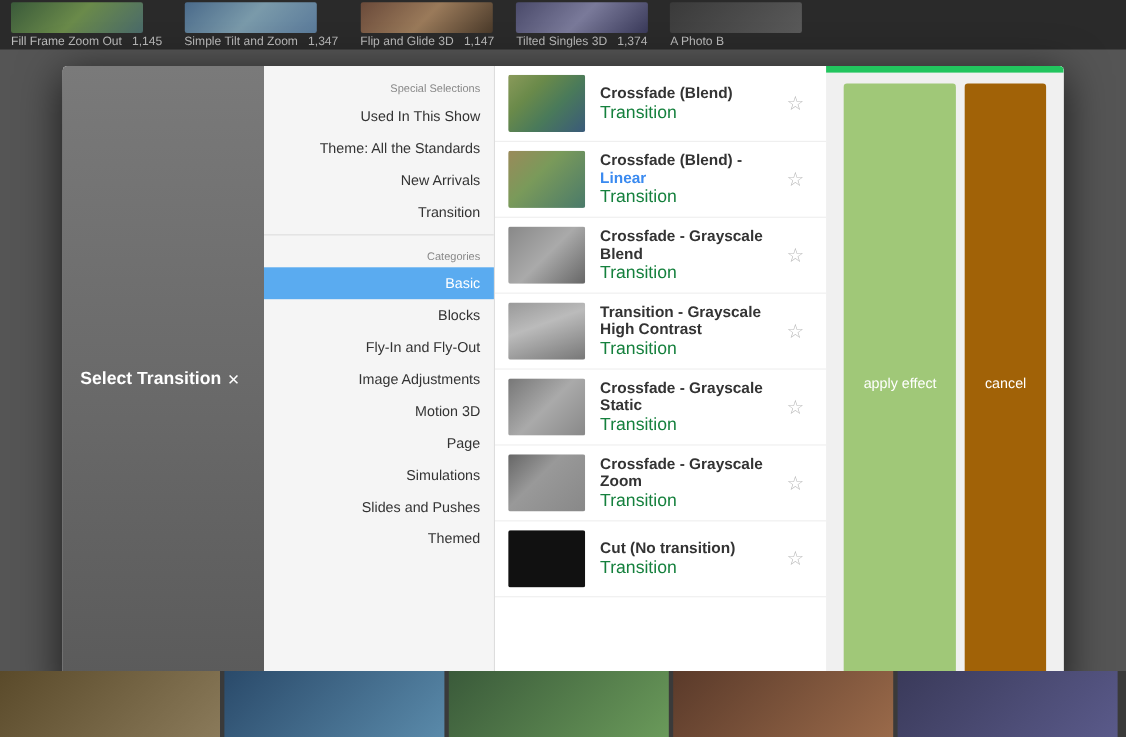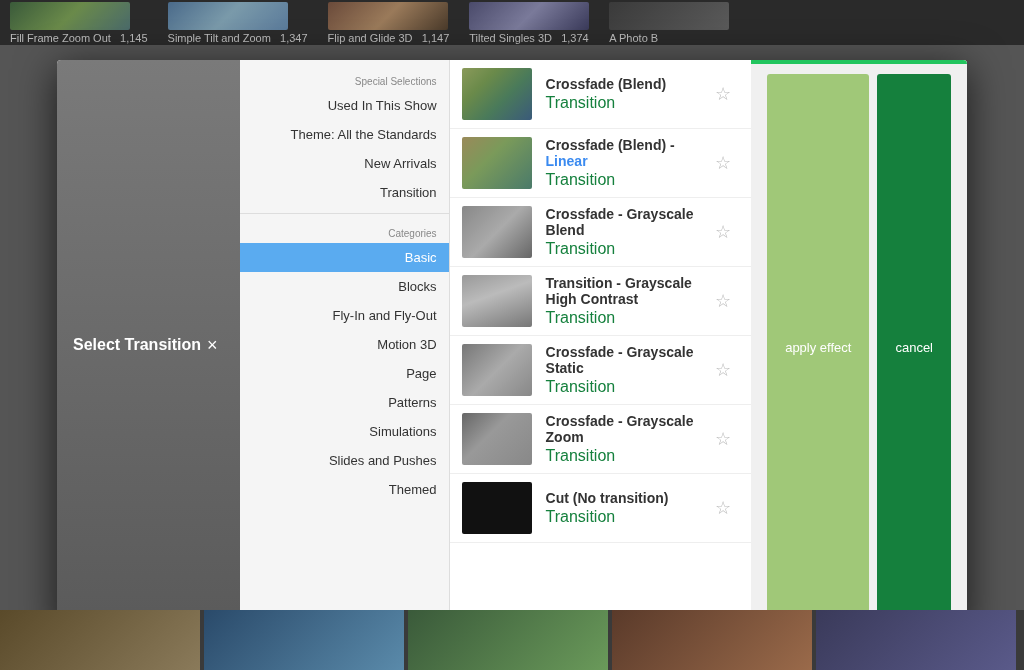--- a/index.html
+++ b/index.html
@@ -242,38 +242,38 @@
       cursor: pointer;
       padding: 4px 8px;
       background: none;
       border: none;
       flex-shrink: 0;
     }
 
     
     .dialog-footer {
       background: #f0f0f0;
-      border-top: 4px solid #22c55e;
+      border-top: 6px solid #22c55e;
       padding: 10px 16px;
       display: flex;
       justify-content: flex-end;
       gap: 8px;
       flex-shrink: 0;
     }
     .btn-apply {
       background: #a0c878;
       color: #fff;
       border: none;
       padding: 7px 18px;
       border-radius: 3px;
       font-size: 13px;
       cursor: pointer;
     }
     .btn-cancel {
-      background: #15803d;
+      background: #a16207;
       color: #fff;
       border: none;
       padding: 7px 18px;
       border-radius: 3px;
       font-size: 13px;
       cursor: pointer;
     }
   </style>
 </head>
 <body>
@@ -318,23 +318,23 @@
         <div class="sidebar-item">Theme: All the Standards</div>
         <div class="sidebar-item">New Arrivals</div>
         <div class="sidebar-item">Transition</div>
 
         <div class="sidebar-divider"></div>
         <div class="sidebar-section-label">Categories</div>
 
         <div class="sidebar-item active">Basic</div>
         <div class="sidebar-item">Blocks</div>
         <div class="sidebar-item">Fly-In and Fly-Out</div>
+        <div class="sidebar-item">Image Adjustments</div>
         <div class="sidebar-item">Motion 3D</div>
         <div class="sidebar-item">Page</div>
-        <div class="sidebar-item">Patterns</div>
         <div class="sidebar-item">Simulations</div>
         <div class="sidebar-item">Slides and Pushes</div>
         <div class="sidebar-item">Themed</div>
       </div>
 
       <div class="content">
 
         <div class="transition-item">
           <div class="transition-thumb">
             <div class="thumb-eiffel" style="background: linear-gradient(135deg, #8a9a5a 0%, #6a8a4a 30%, #4a7a5a 60%, #3a5a7a 100%);"></div>

